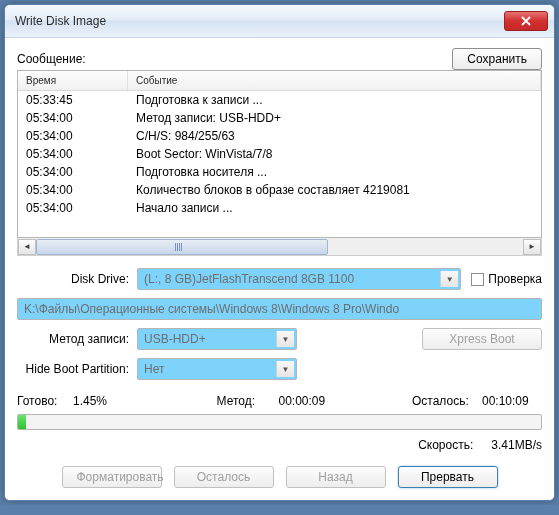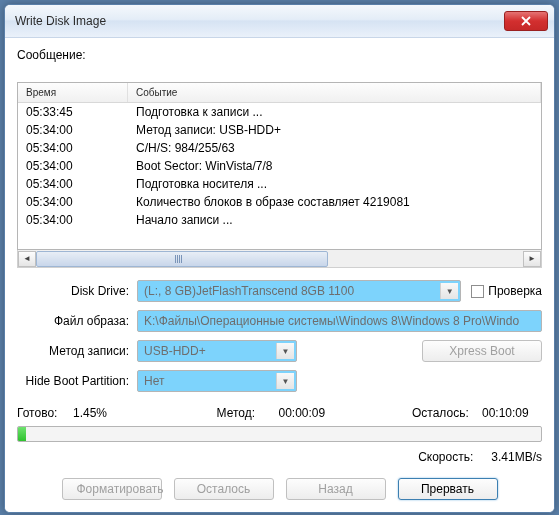--- a/index.html
+++ b/index.html
@@ -2,21 +2,21 @@
 <html><head>
 <meta charset="utf-8">
 <style>
   * { box-sizing: border-box; font-family: 'Segoe UI', Tahoma, sans-serif; }
   body { margin: 0; padding: 4px; background: #5a7fa8; }
   .window { width: 551px; background: #fff; border: 1px solid #5a7fa8; border-radius: 6px; overflow: hidden; box-shadow: 0 0 8px rgba(0,0,0,0.3); }
   .titlebar { height: 30px; background: linear-gradient(to bottom, #f4f8fc 0%, #e4edf7 45%, #d6e3f3 50%, #eaf1fa 100%); display: flex; align-items: center; padding: 16px 6px; border-bottom: 1px solid #c8d6e8; }
   .titlebar .title { font-size: 12px; color: #2b2b2b; flex: 1; padding-left: 4px; }
   .close-btn { width: 44px; height: 20px; background: linear-gradient(to bottom, #e57373 0%, #d32f2f 50%, #c62828 100%); border: 1px solid #9a2020; border-radius: 3px; display: flex; align-items: center; justify-content: center; color: #fff; font-size: 11px; font-weight: bold; cursor: pointer; }
   .client { padding: 10px 12px 12px 12px; background: #fff; }
-  .msg-row { display: flex; align-items: center; margin-bottom: 20px; }
+  .msg-row { display: flex; align-items: center; margin-bottom: 0; }
   .msg-label { font-size: 12px; color: #000; flex: 1; }
   .btn { font-size: 12px; padding: 3px 14px; background: linear-gradient(to bottom, #fdfdfd, #ededed); border: 1px solid #8e8e8e; border-radius: 3px; cursor: pointer; }
   .btn.disabled { color: #a0a0a0; border-color: #c0c0c0; cursor: default; }
   .listview { border: 1px solid #b5b5b5; background: #fff; height: 168px; display: flex; flex-direction: column; }
   .lv-header { display: flex; background: linear-gradient(to bottom, #fdfdfd, #f0f0f0); border-bottom: 1px solid #d8d8d8; }
   .lv-header div { font-size: 10px; padding: 4px 8px; border-right: 1px solid #e0e0e0; color: #2b2b2b; }
   .lv-col-time { width: 110px; }
   .lv-col-event { flex: 1; }
   .lv-body { flex: 1; overflow: hidden; }
   .lv-row { display: flex; font-size: 12px; }
@@ -55,20 +55,21 @@
       <svg width="10" height="10" viewBox="0 0 10 10">
           <path d="M1 1 L9 9 M9 1 L1 9" stroke="#fff" stroke-width="1.8"></path>
         </svg>
     </div>
   </div>
 
   <div class="client">
 
     <div class="msg-row">
       <div class="msg-label">Сообщение:</div>
+      <button class="btn">Сохранить</button>
     </div>
 
     <div class="listview">
       <div class="lv-header">
         <div class="lv-col-time">Время</div>
         <div class="lv-col-event">Событие</div>
       </div>
       <div class="lv-body">
         <div class="lv-row">
             <div class="lv-col-time">05:33:45</div>
@@ -121,21 +122,20 @@
         <span>(L:, 8 GB)JetFlashTranscend 8GB   1100</span>
         <div class="arrow-dn">▼</div>
       </div>
       <div class="checkbox-wrap">
         <div class="checkbox"></div>
         <span>Проверка</span>
       </div>
     </div>
 
     <div class="form-row">
-      <div class="form-label">Файл образа:</div>
       <div class="textfield disabled">
         <span style="white-space:nowrap;overflow:hidden;">K:\Файлы\Операционные системы\Windows 8\Windows 8 Pro\Windo</span>
       </div>
     </div>
 
     <div class="form-row">
       <div class="form-label">Метод записи:</div>
       <div class="combo disabled short">
         <span>USB-HDD+</span>
         <div class="arrow-dn">▼</div>

